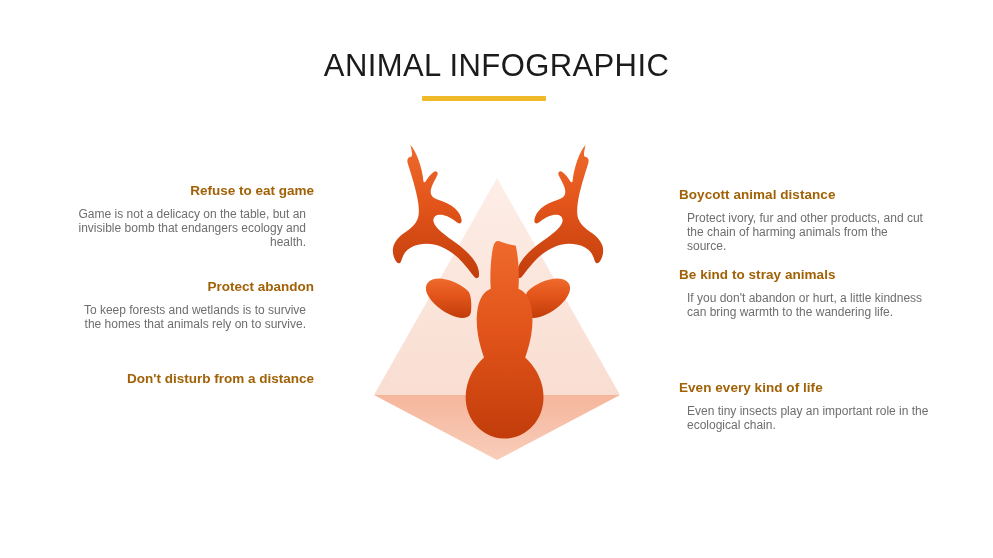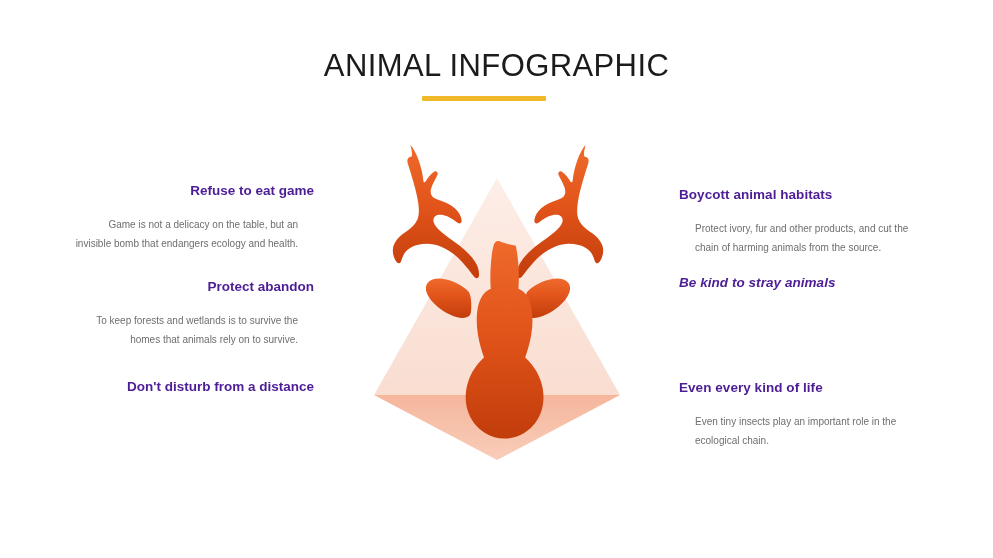--- a/index.html
+++ b/index.html
@@ -56,43 +56,43 @@
   }
   .col-left  { left: 56px;  text-align: right; }
   .col-right { left: 679px; text-align: left;  }
 
   .item { position: absolute; width: 258px; }
 
   .item-heading {
     font-family: "Liberation Sans", sans-serif;
     font-size: 13.5px;
     font-weight: 700;
-    color: #4c1d95;
+    color: #a16207;
     line-height: 17px;
     margin: 0 0 7px 0;
     white-space: nowrap;
   }
   .col-right .item-heading { letter-spacing: 0.05px; }
 
   .item-body {
     font-family: "Liberation Sans", sans-serif;
-    font-size: 10px;
+    font-size: 12px;
     font-weight: 400;
     color: #6e6e6e;
-    line-height: 19px;
-    margin: 16px;
+    line-height: 14px;
+    margin: 8px;
   }
 
   
   .item-l1 { top: 182px; }
   .item-l2 { top: 278px; }
-  .item-l3 { top: 378px; text-align: right; }
+  .item-l3 { top: 370px; text-align: right; }
   
   .item-r1 { top: 186px; }
-  .item-r2 { top: 274px; font-style: italic; }
+  .item-r2 { top: 266px; }
   .item-r3 { top: 379px; }
 
   
   .artwork {
     position: absolute;
     left: 348px;
     top: 145px;
     width: 300px;
     height: 330px;
   }
@@ -114,25 +114,26 @@
   </div>
   <div class="item col col-left item-l2">
     <p class="item-heading">Protect abandon</p>
     <p class="item-body">To keep forests and wetlands is to survive the homes that animals rely on to survive.</p>
   </div>
   <div class="item col col-left item-l3">
     <p class="item-heading">Don't disturb from a distance</p>
   </div>
 
   <div class="item col col-right item-r1">
-    <p class="item-heading">Boycott animal habitats</p>
+    <p class="item-heading">Boycott animal distance</p>
     <p class="item-body">Protect ivory, fur and other products, and cut the chain of harming animals from the source.</p>
   </div>
   <div class="item col col-right item-r2">
     <p class="item-heading">Be kind to stray animals</p>
+    <p class="item-body">If you don't abandon or hurt, a little kindness can bring warmth to the wandering life.</p>
   </div>
   <div class="item col col-right item-r3">
     <p class="item-heading">Even every kind of life</p>
     <p class="item-body">Even tiny insects play an important role in the ecological chain.</p>
   </div>
 
   <div class="artwork">
     <svg viewBox="0 0 300 330" xmlns="http://www.w3.org/2000/svg">
       <defs>
         <linearGradient id="deerGrad" x1="0" y1="0" x2="0" y2="1">

